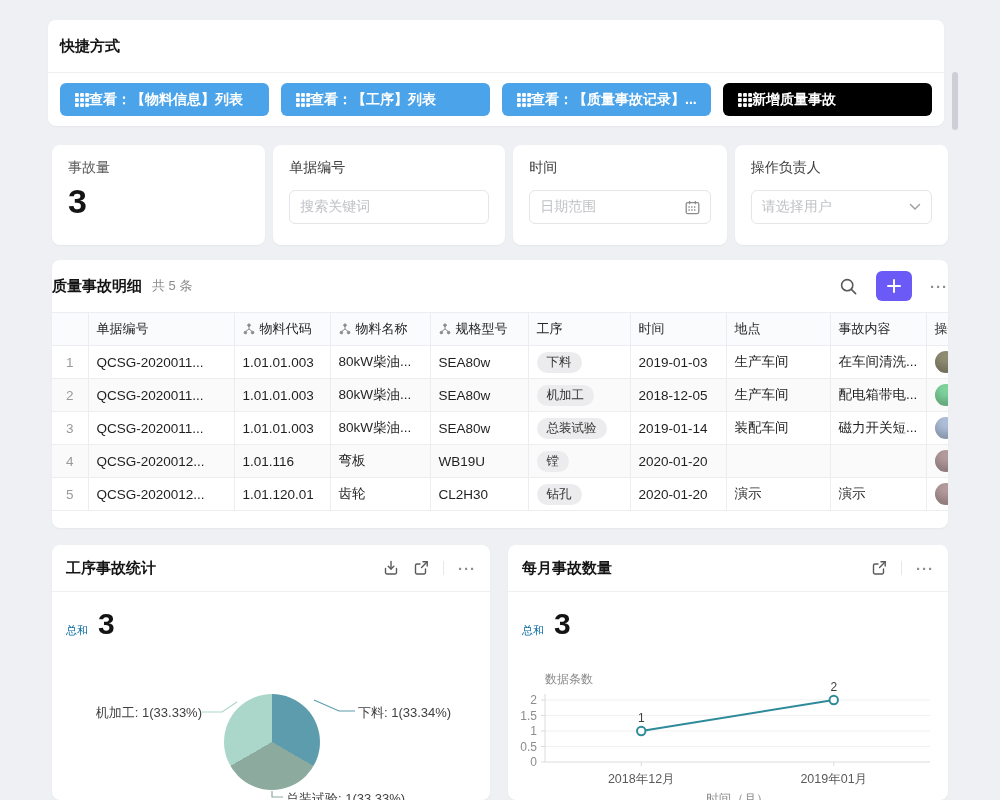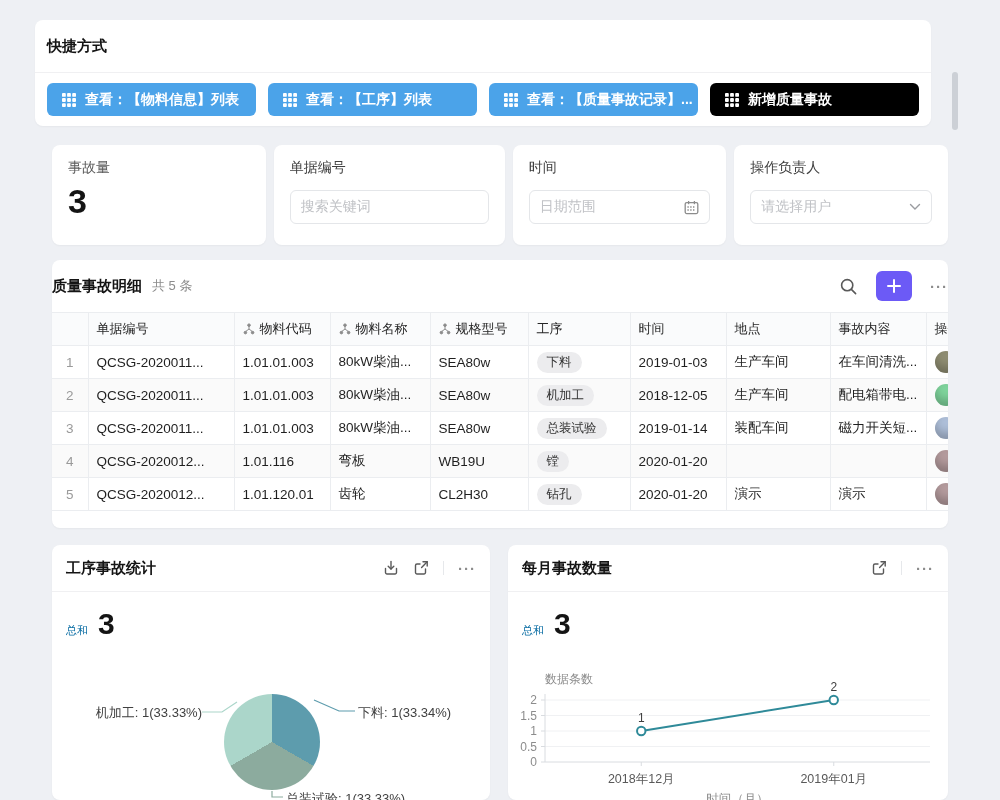--- a/index.html
+++ b/index.html
@@ -4,39 +4,39 @@
 <style>
   html,body{margin:0;padding:0}
   body{
     width:1000px;height:800px;position:relative;overflow:hidden;
     background:#eef0f4;color:#1f1f1f;
     font-family:"Liberation Sans","DejaVu Sans",sans-serif;
   }
   .card{position:absolute;background:#fff;border-radius:8px;box-shadow:0 1px 2px rgba(0,0,0,.04)}
 
   
-  #shortcut-card{left:35px;top:20px;width:896px;height:106px}
+  #shortcut-card{left:48px;top:20px;width:896px;height:106px}
   .card-head{height:52px;display:flex;align-items:center;padding:0 12px;border-bottom:1px solid #f0f0f2}
   .card-title{font-size:15px;font-weight:bold;color:#141414}
   #shortcut-buttons{display:flex;gap:12px;padding:10px 12px}
-  .sc-btn{flex:1;display:flex;align-items:center;gap:9px;background:#4ba3e9;color:#fff;border:none;
+  .sc-btn{flex:1;display:flex;align-items:center;background:#4ba3e9;color:#fff;border:none;
     border-radius:6px;height:33px;padding:0 15px;font-size:14px;font-weight:bold;
     font-family:inherit;cursor:pointer;white-space:nowrap;overflow:hidden}
   .sc-btn svg{flex:none}
 
   
   #filter-row{position:absolute;left:52px;top:145px;width:896px;height:100px;
     display:grid;grid-template-columns:repeat(4,1fr);gap:8px}
   .filter-card{background:#fff;border-radius:8px;padding:14px 16px;box-shadow:0 1px 2px rgba(0,0,0,.04)}
   .filter-label{font-size:14px;color:#404040}
   #stat-label{color:#595959}
   #stat-value{font-size:34px;font-weight:bold;color:#141414;margin-top:7px;line-height:1}
   .input-box{margin-top:13px;height:32px;border:1px solid #e4e6e9;border-radius:6px;
     display:flex;align-items:center;padding:0 10px;background:#fff}
-  .input-box input{border:none;outline:none;flex:1;font-size:14px;font-family:Liberation Mono, monospace;color:#6d28d9;
+  .input-box input{border:none;outline:none;flex:1;font-size:14px;font-family:Liberation Serif, serif;color:#6d28d9;
     background:transparent;padding:0;min-width:0}
   .input-box input::placeholder{color:#c0c2c6}
   .fake-placeholder{flex:1;font-size:14px;color:#c0c2c6}
 
   
   #table-card{left:52px;top:260px;width:896px;height:268px;overflow:hidden}
   .table-top{height:52px;display:flex;align-items:center;padding:0 0}
   .table-count{font-size:13px;color:#8c8c8c;margin-left:10px}
   .table-top .spacer{flex:1}
   .icon-btn{background:none;border:none;padding:0;margin-left:18px;cursor:pointer;display:flex;align-items:center}

